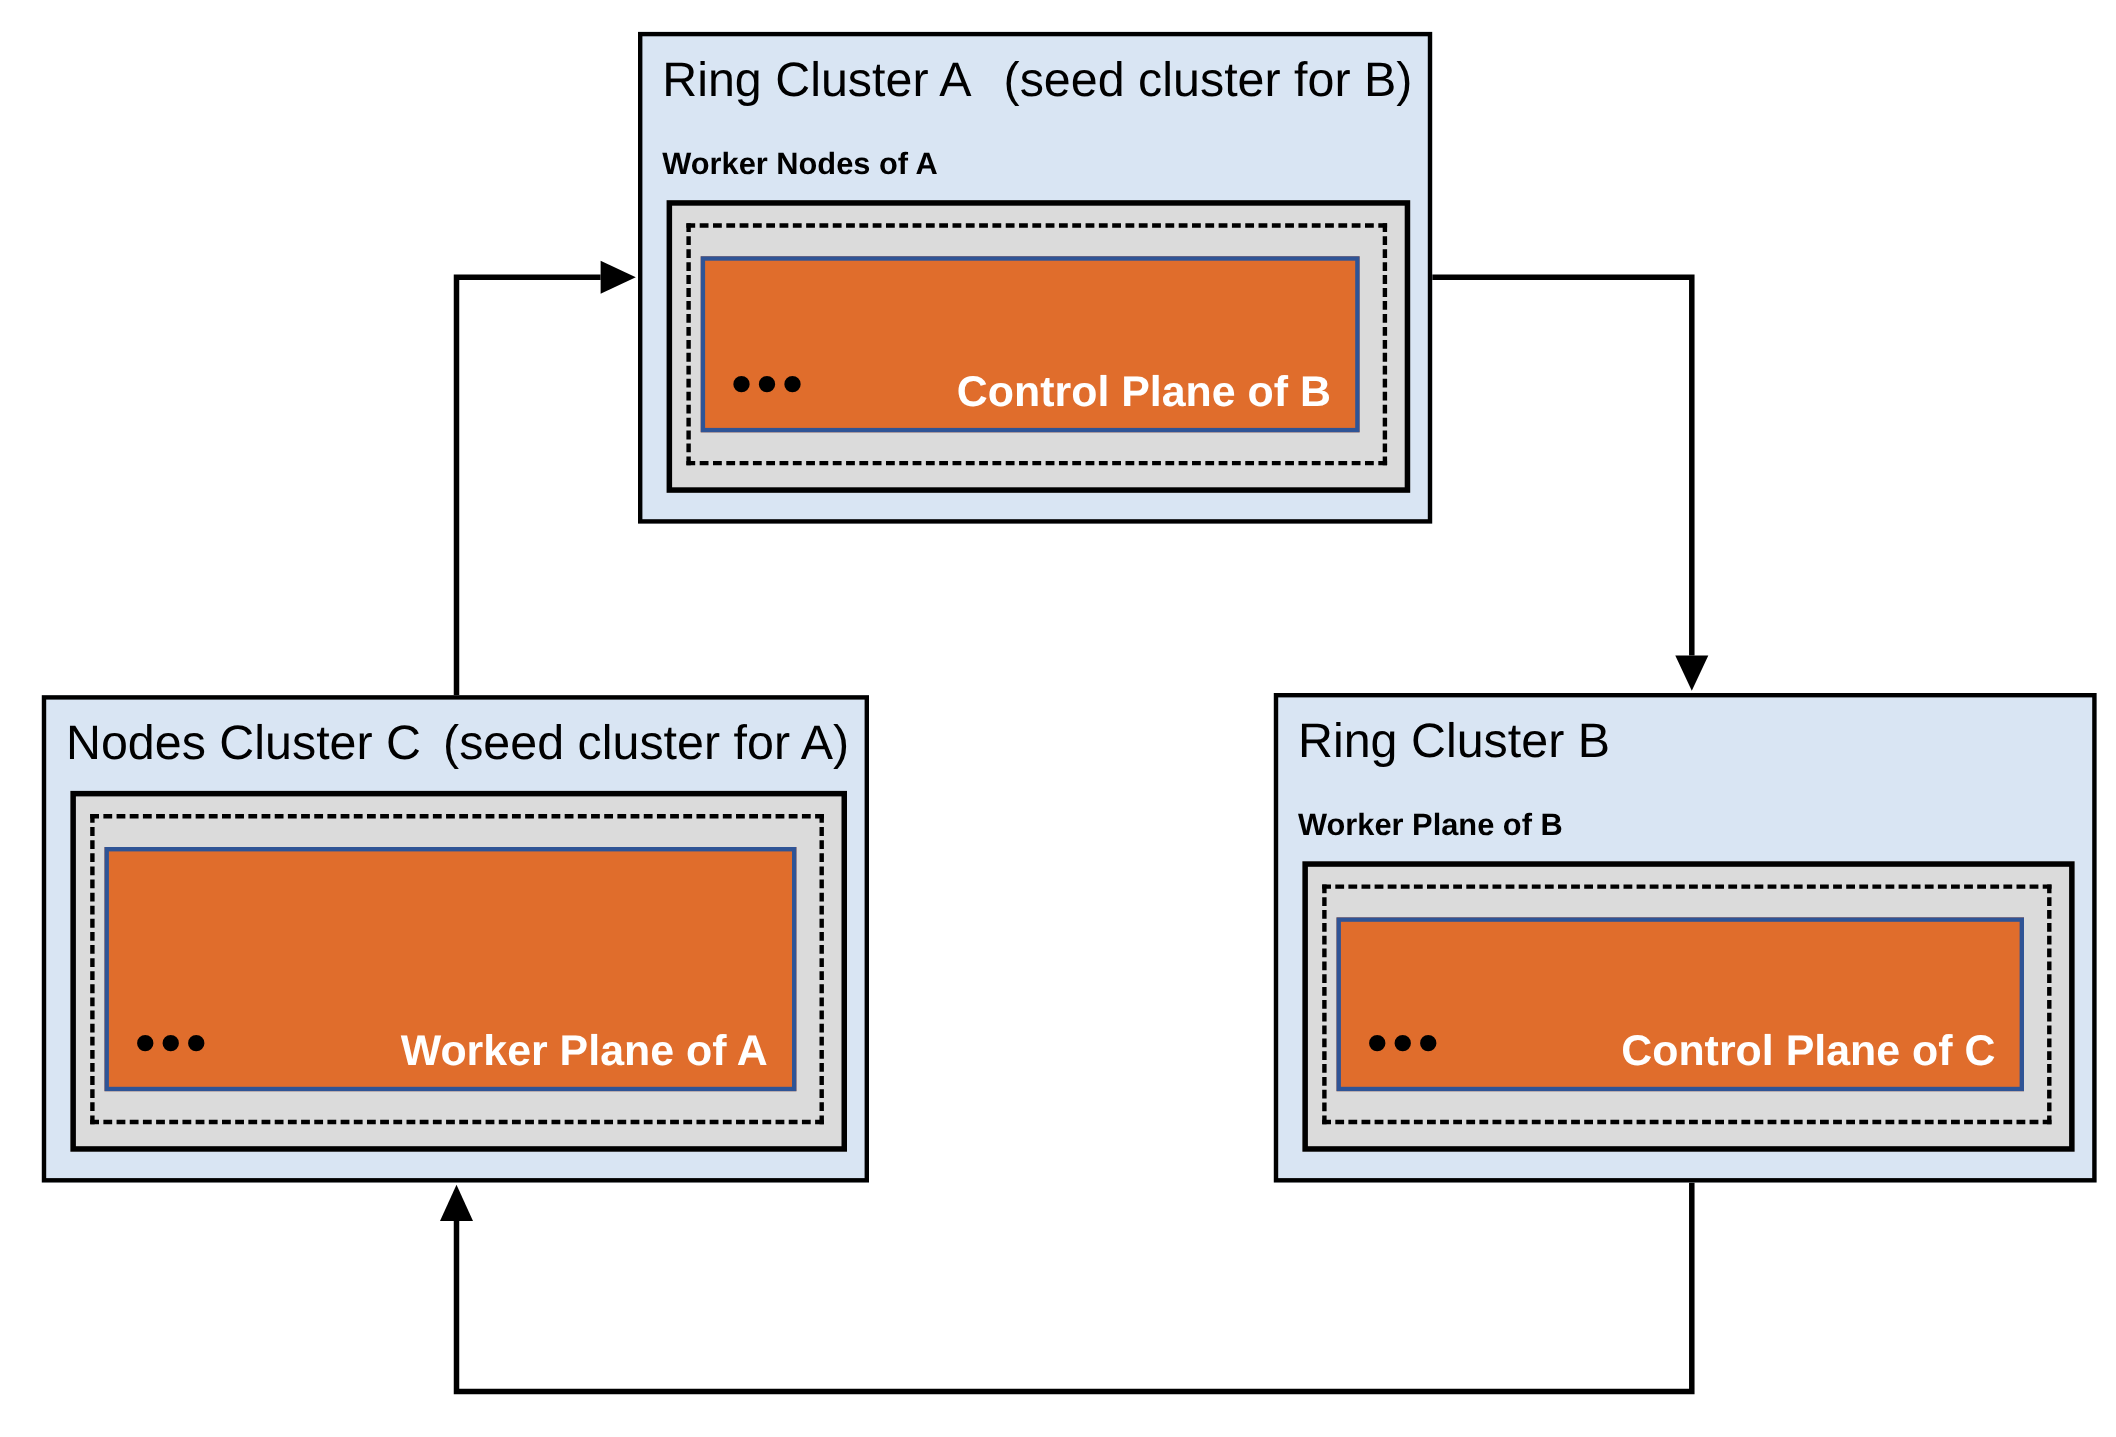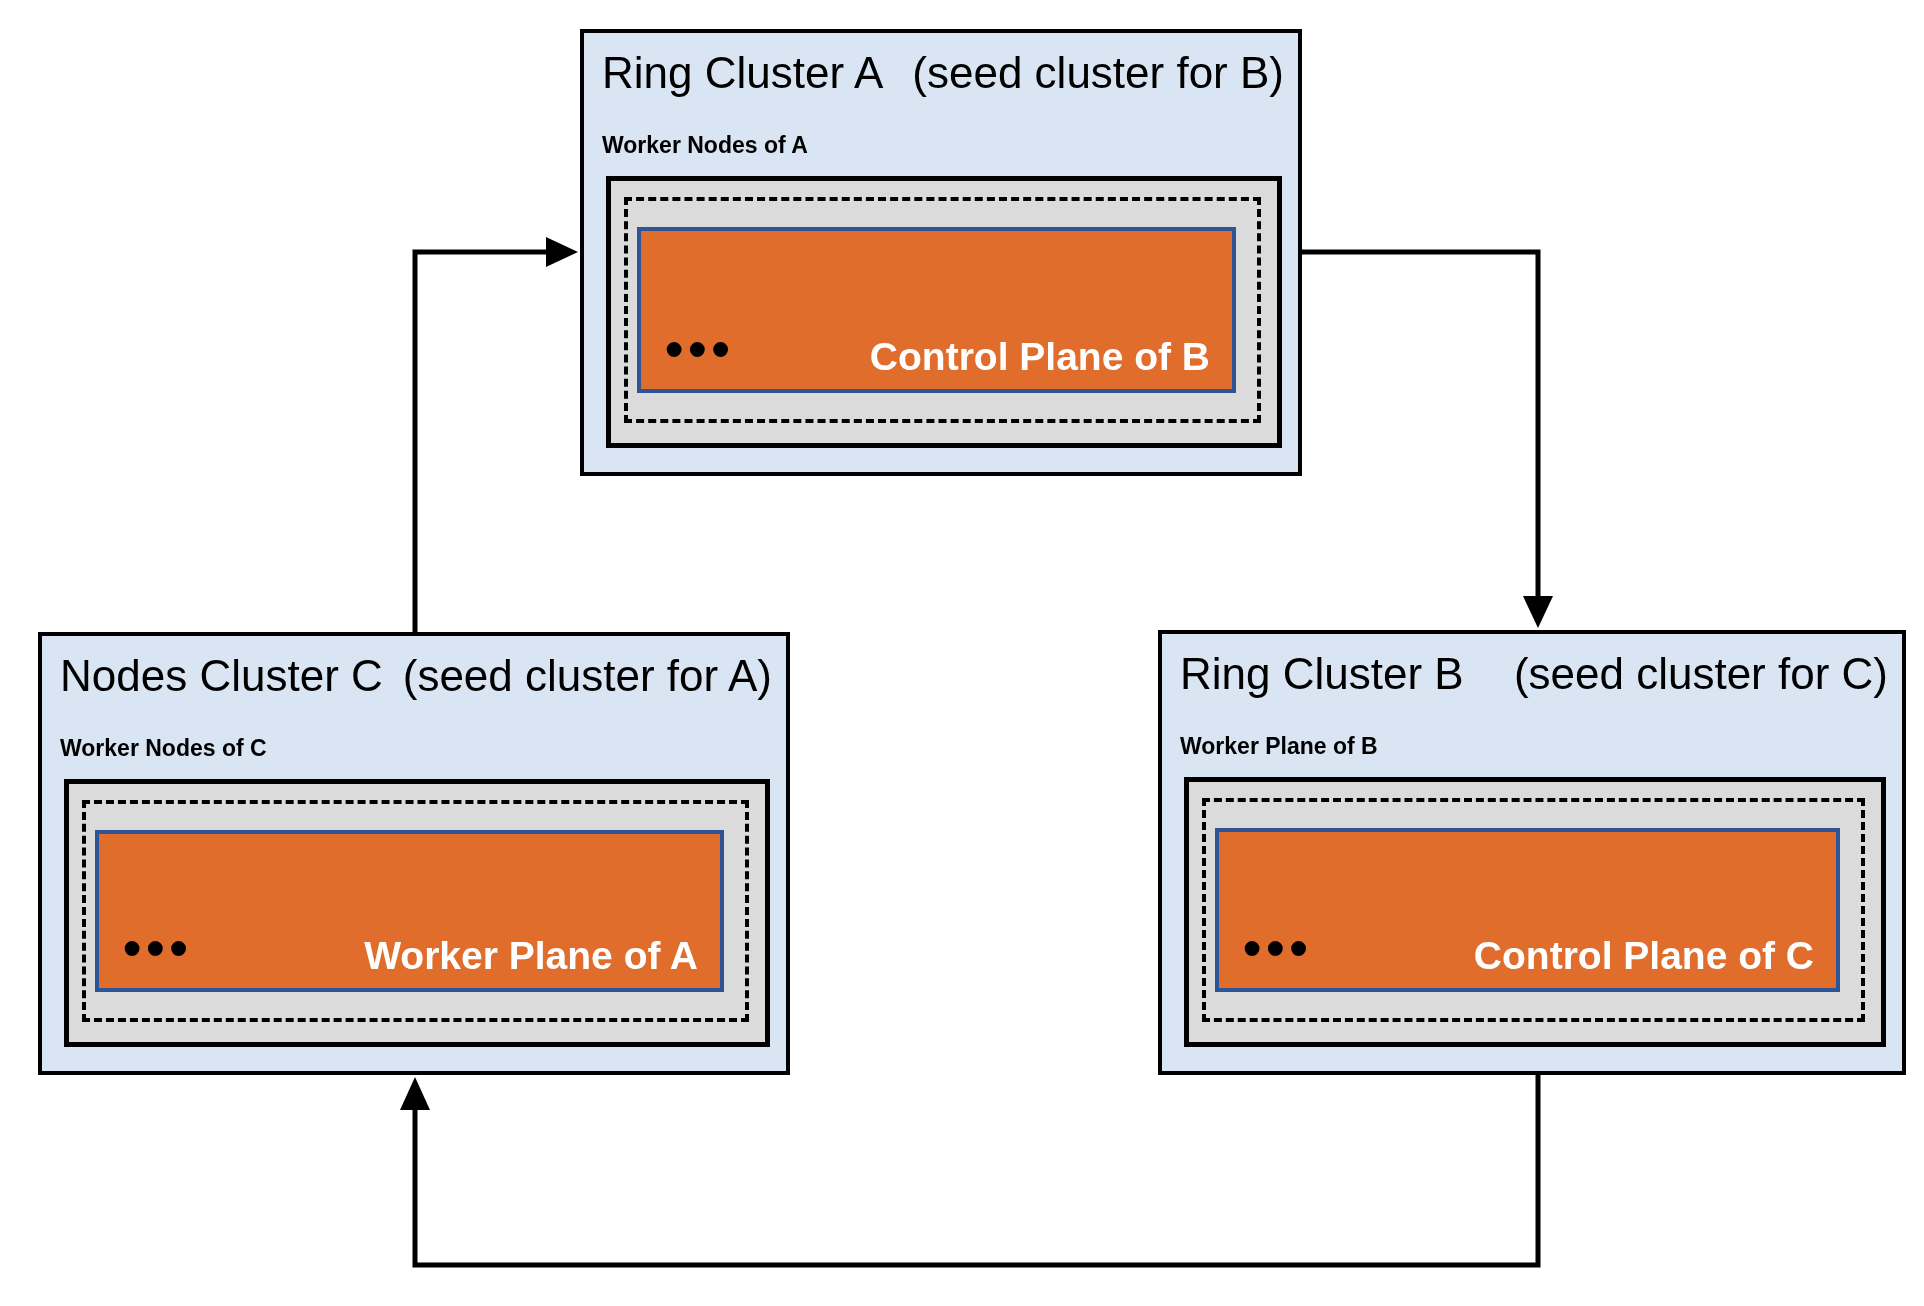--- a/index.html
+++ b/index.html
@@ -38,21 +38,21 @@
   .cluster-b{left:1158px;top:630px;width:748px;height:445px;}
   .cluster-c{left:38px;top:632px;width:752px;height:443px;}
 
   .title-row{
     display:flex;justify-content:space-between;align-items:baseline;
     padding:12px 14px 0 18px;
     font-size:44px;line-height:1.25;white-space:nowrap;
   }
   .worker-label{
     margin:32px 0 0 18px;
-    font-size:23px;font-weight:bold;line-height:1.2;
+    font-size:28px;font-weight:bold;line-height:1.2;
   }
   .worker-box{
     flex:1;
     margin:16px 16px 24px 22px;
     background:var(--worker-box-bg);
     border:5px solid var(--worker-box-border);
     display:flex;flex-direction:column;
   }
   .dashed-box{
     flex:1;
@@ -110,39 +110,37 @@
           <span class="dots">•••</span>
           <span class="cp-label">Control Plane of B</span>
         </div>
       </div>
     </div>
   </div>
 
   <div class="cluster cluster-b">
     <div class="title-row">
       <span class="title">Ring Cluster B</span>
-      <span class="subtitle">(seed cluster for C)</span>
     </div>
     <div class="worker-label">Worker Plane of B</div>
     <div class="worker-box">
       <div class="dashed-box">
         <div class="control-plane">
           <span class="dots">•••</span>
           <span class="cp-label">Control Plane of C</span>
         </div>
       </div>
     </div>
   </div>
 
   <div class="cluster cluster-c">
     <div class="title-row">
       <span class="title">Nodes Cluster C</span>
       <span class="subtitle">(seed cluster for A)</span>
     </div>
-    <div class="worker-label">Worker Nodes of C</div>
     <div class="worker-box">
       <div class="dashed-box">
         <div class="control-plane">
           <span class="dots">•••</span>
           <span class="cp-label">Worker Plane of A</span>
         </div>
       </div>
     </div>
   </div>
 

